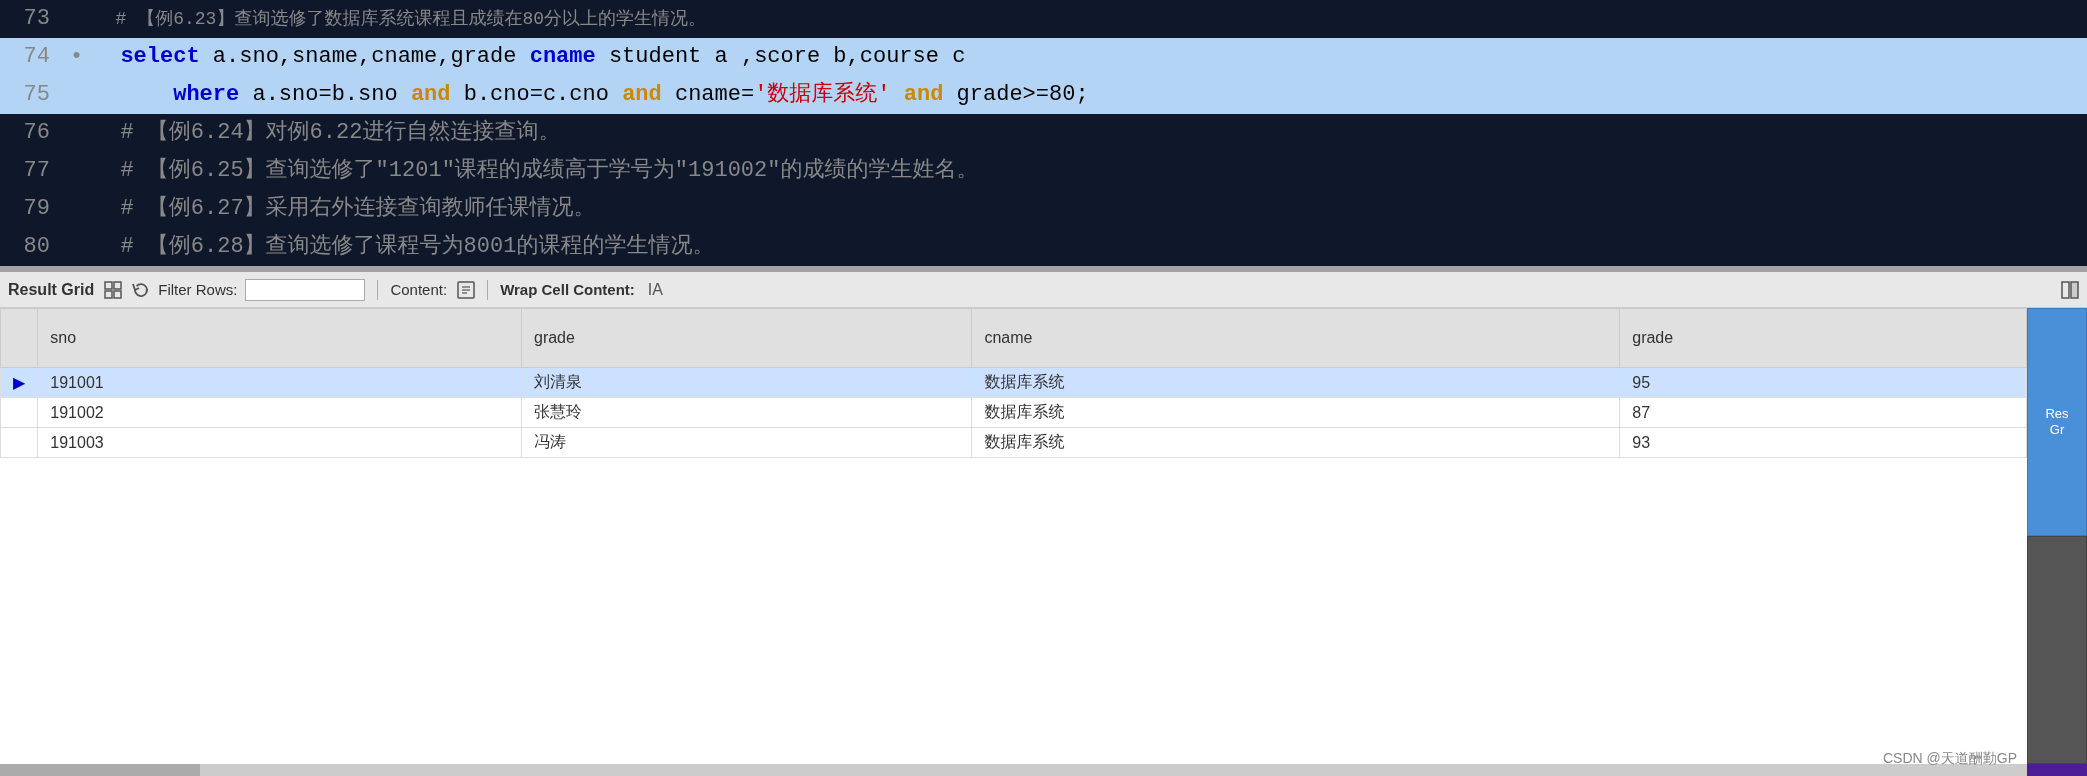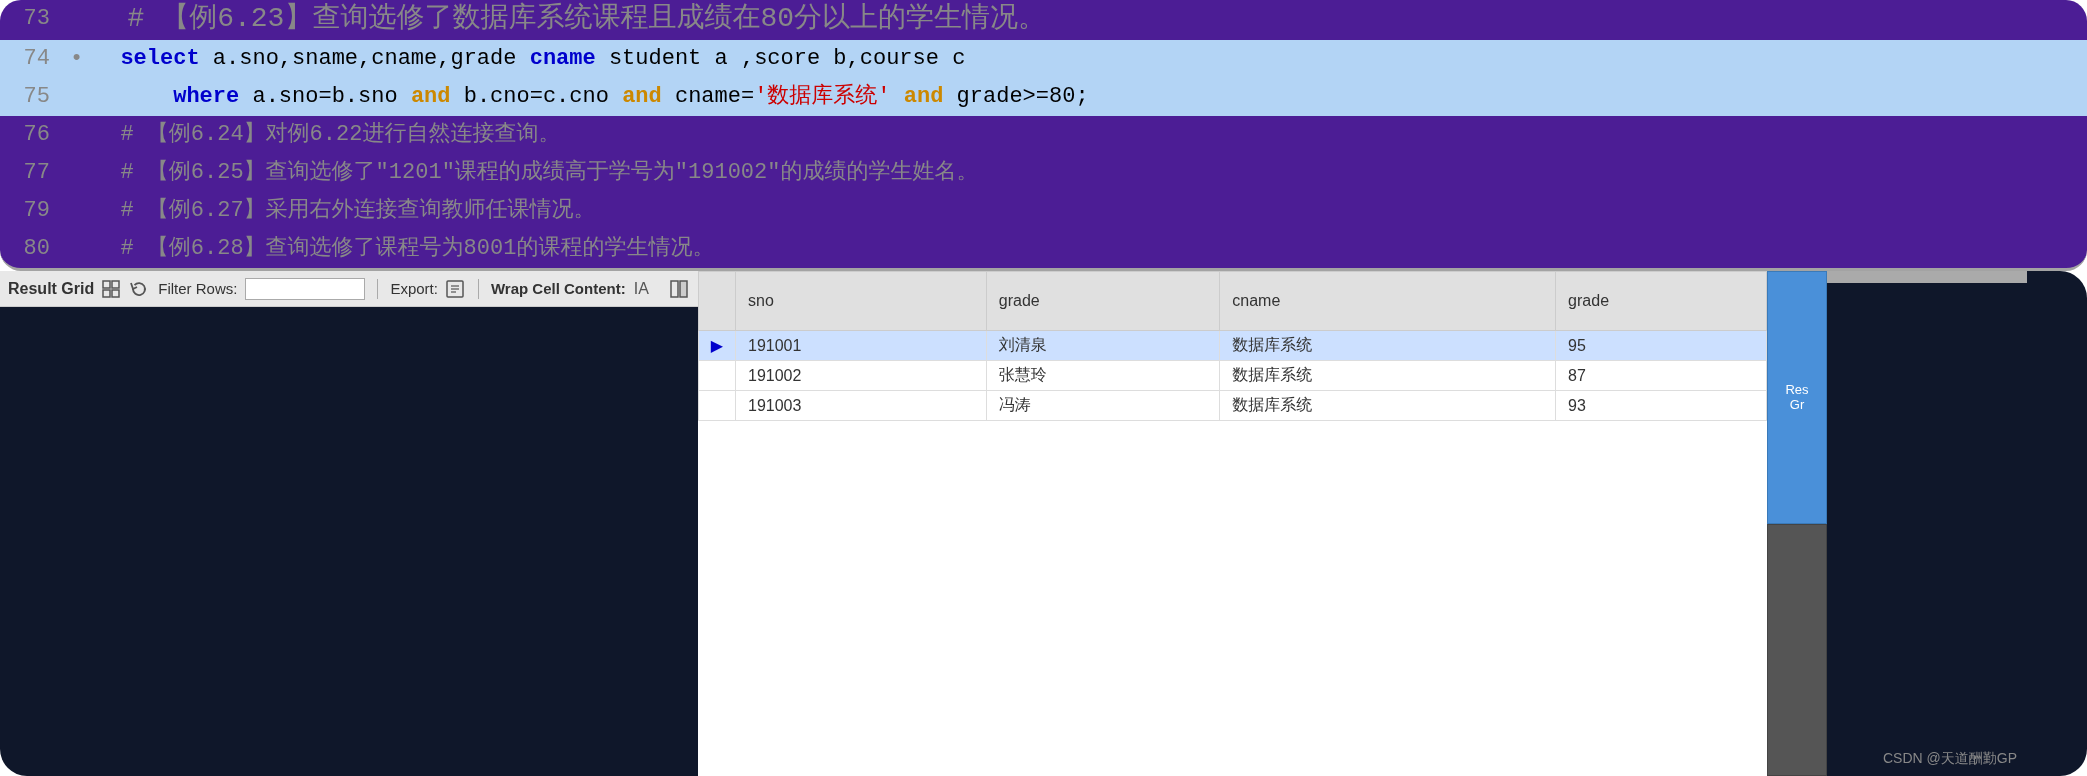--- a/index.html
+++ b/index.html
@@ -8,25 +8,24 @@
       background: #ffffff;
       width: 2087px;
       height: 776px;
       overflow: hidden;
       display: flex;
       flex-direction: column;
     }
 
     
     .code-editor {
-      background: #4c1d95;
+      background: #0f172a;
       flex: 0 0 auto;
       position: relative;
-      border-bottom: 3px solid #a3a3a3;
-      border-radius: 21px;
+      border-bottom: 6px solid #a3a3a3;
     }
 
     .code-line {
       display: flex;
       align-items: flex-start;
       min-height: 38px;
       font-size: 22px;
       line-height: 38px;
     }
 
@@ -56,24 +55,23 @@
 
     
     .line-selected {
       background: #b3d4f5;
     }
 
     
     .result-area {
       flex: 1;
       display: flex;
-      flex-direction: row;
-      background: #0f172a;
+      flex-direction: column;
+      background: #4c1d95;
       position: relative;
-      border-radius: 27px;
     }
 
     .result-toolbar {
       display: flex;
       align-items: center;
       background: #e8e8e8;
       border-bottom: 1px solid #cccccc;
       padding: 4px 8px;
       gap: 8px;
       height: 36px;
@@ -84,21 +82,21 @@
       font-weight: bold;
       color: #333333;
       font-family: Arial, sans-serif;
     }
 
     .toolbar-icon {
       width: 20px;
       height: 20px;
       display: inline-flex;
       align-items: center;
-      justify-content: flex-start;
+      justify-content: flex-end;
       cursor: pointer;
     }
 
     .toolbar-separator {
       width: 1px;
       height: 20px;
       background: #aaaaaa;
       margin: 0 4px;
     }
 
@@ -221,21 +219,21 @@
   </style>
 </head>
 <body>
 
 <div class="code-editor">
 
   <div id="editor-lines">
       <div class="code-line">
         <span class="line-number">73</span>
         <span class="line-bullet"> </span>
-        <span class="line-content"><span style="color: rgb(136, 136, 136); font-size: 28px;">  # 【例6.23】查询选修了数据库系统课程且成绩在80分以上的学生情况。</span></span>
+        <span class="line-content"><span style="color: rgb(136, 136, 136); font-size: 18px;">  # 【例6.23】查询选修了数据库系统课程且成绩在80分以上的学生情况。</span></span>
       </div>
       <div class="code-line line-selected">
         <span class="line-number">74</span>
         <span class="line-bullet">•</span>
         <span class="line-content"><span style="color: rgb(0, 0, 204); font-weight: bold; font-size: 22px;">  select</span><span style="color: rgb(0, 0, 0); font-size: 22px;"> a.sno,sname,cname,grade </span><span style="color: rgb(0, 0, 204); font-weight: bold; font-size: 22px;">cname</span><span style="color: rgb(0, 0, 0); font-size: 22px;"> student a ,score b,course c</span></span>
       </div>
       <div class="code-line line-selected">
         <span class="line-number">75</span>
         <span class="line-bullet"> </span>
         <span class="line-content"><span style="color: rgb(0, 0, 0); font-size: 22px;">      </span><span style="color: rgb(0, 0, 204); font-weight: bold; font-size: 22px;">where</span><span style="color: rgb(0, 0, 0); font-size: 22px;"> a.sno=b.sno </span><span style="color: rgb(204, 136, 0); font-weight: bold; font-size: 22px;">and</span><span style="color: rgb(0, 0, 0); font-size: 22px;"> b.cno=c.cno </span><span style="color: rgb(204, 136, 0); font-weight: bold; font-size: 22px;">and</span><span style="color: rgb(0, 0, 0); font-size: 22px;"> cname=</span><span style="color: rgb(204, 0, 0); font-size: 22px;">'数据库系统'</span><span style="color: rgb(0, 0, 0); font-size: 22px;"> </span><span style="color: rgb(204, 136, 0); font-weight: bold; font-size: 22px;">and</span><span style="color: rgb(0, 0, 0); font-size: 22px;"> grade&gt;=80;</span></span>
@@ -277,21 +275,21 @@
     </span>
     <span class="toolbar-icon">
       <svg width="18" height="18" viewBox="0 0 18 18" fill="none">
         <path d="M3 9a6 6 0 1 0 1.5-3.9" stroke="#555" stroke-width="1.8" fill="none"></path>
         <polyline points="1,3 3,9 7,7" stroke="#555" stroke-width="1.8" fill="none"></polyline>
       </svg>
     </span>
     <span class="filter-label">Filter Rows:</span>
     <input class="filter-input" type="text" style="">
     <span class="toolbar-separator"></span>
-    <span class="export-label">Export:</span>
+    <span class="export-label">Content:</span>
     <span class="toolbar-icon">
       <svg width="18" height="18" viewBox="0 0 18 18" fill="none">
         <rect x="1" y="1" width="16" height="16" rx="1" stroke="#555" stroke-width="1.5"></rect>
         <line x1="5" y1="6" x2="13" y2="6" stroke="#555" stroke-width="1.2"></line>
         <line x1="5" y1="9" x2="13" y2="9" stroke="#555" stroke-width="1.2"></line>
         <line x1="5" y1="12" x2="10" y2="12" stroke="#555" stroke-width="1.2"></line>
       </svg>
     </span>
     <span class="toolbar-separator"></span>
     <span class="wrap-label">Wrap Cell Content:</span>

